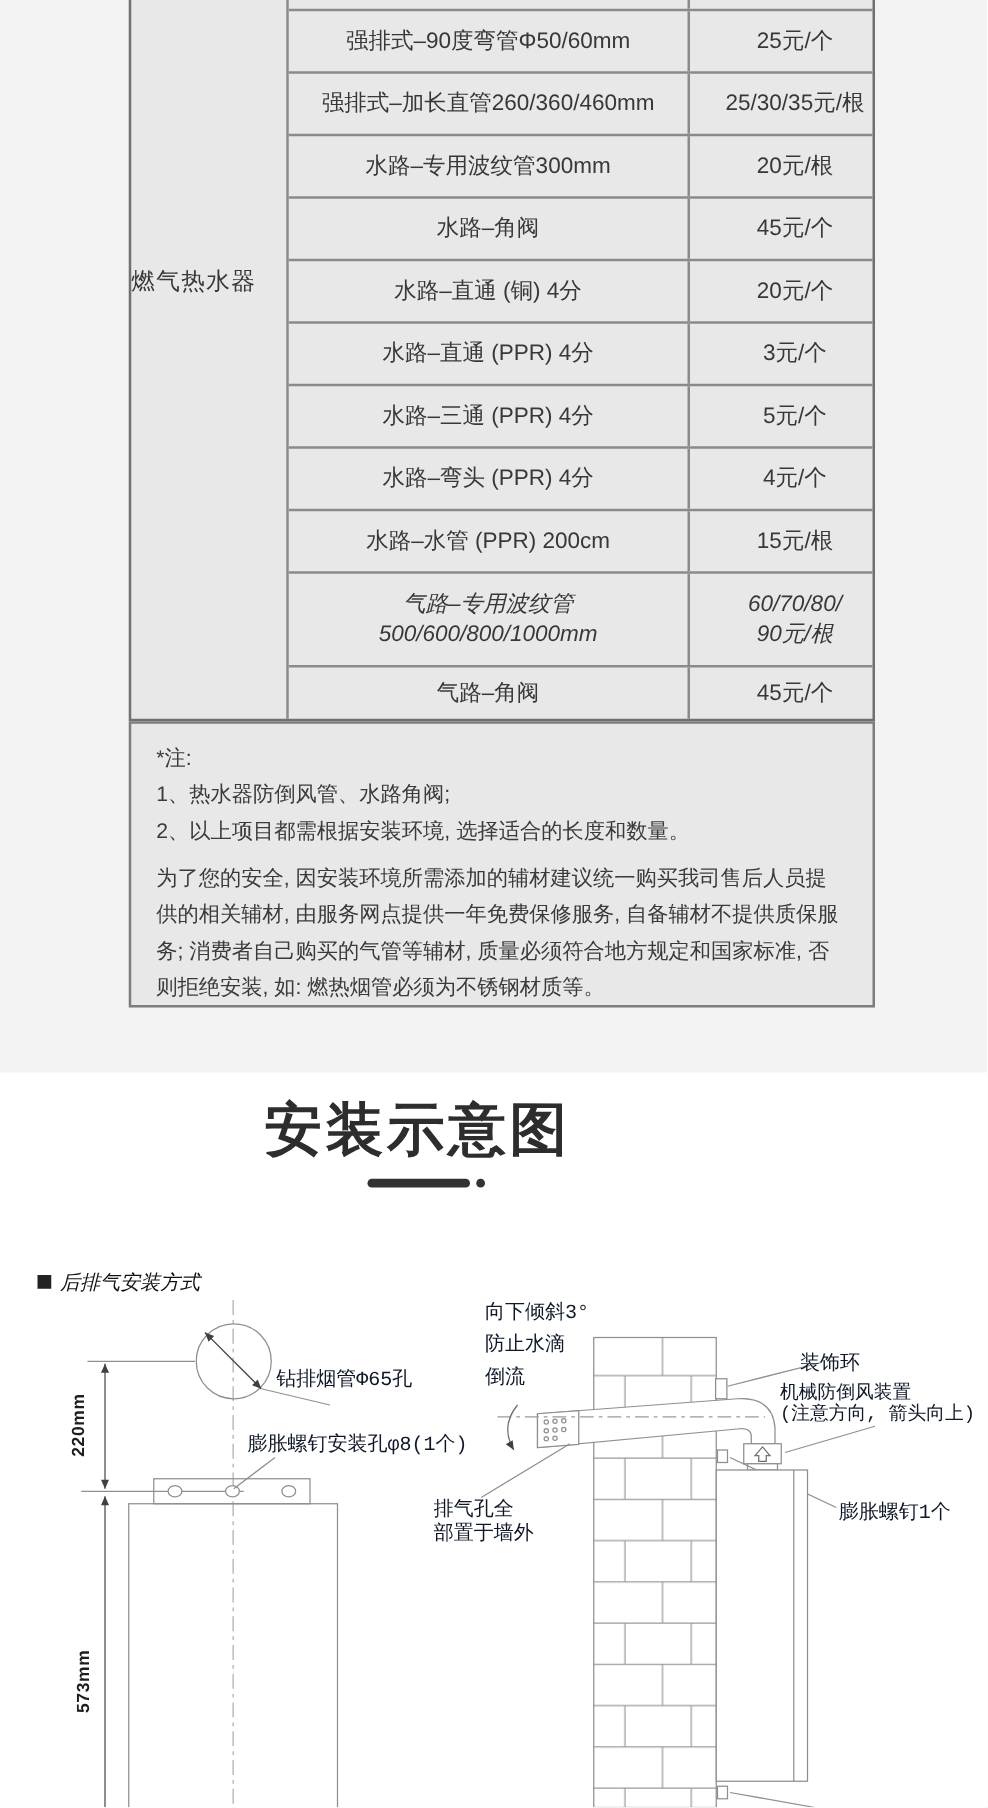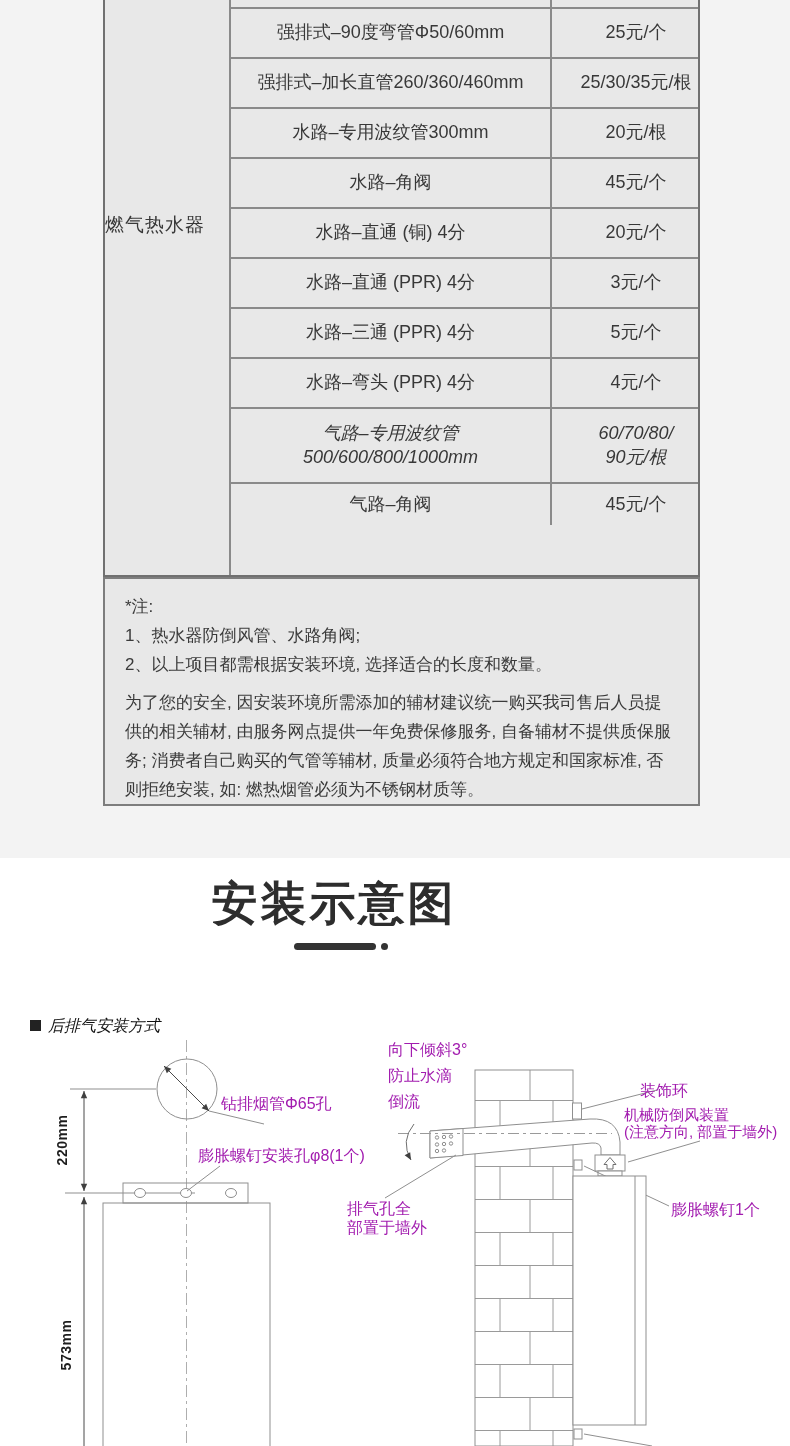--- a/index.html
+++ b/index.html
@@ -39,21 +39,21 @@
   .underline { display:flex; align-items:center; justify-content:center; gap:5px; margin-top:4px; padding-left:14px; }
   .underline .dash { width:82px; height:7px; border-radius:4px; background:#333333; display:inline-block; }
   .underline .dot  { width:7px; height:7px; border-radius:50%; background:#333333; display:inline-block; }
 
   
   .diagram-heading { position:absolute; left:30px; top:1016px; font-size:16px; color:#111111;font-style:italic; }
   .diagram-heading .bullet { display:inline-block; width:11px; height:11px; background:#222222;
                              margin-right:7px; }
   .diagram-svg { position:absolute; left:0; top:1000px; }
 
-  .dlabel { position:absolute; font-size:16px; color:#a21caf; white-space:pre-line; line-height:1.3; }
+  .dlabel { position:absolute; font-size:16px; color:#0f172a; white-space:pre-line; line-height:1.3;font-family:Liberation Mono, monospace; }
   .dlabel.small { font-size:15px; line-height:17px; }
   .dim-rot { position:absolute; width:56px; height:56px; display:flex; align-items:center;
              justify-content:center; transform:rotate(-90deg); font-size:14px; font-weight:600;
              color:#1d1d1d; letter-spacing:0.5px; white-space:nowrap; }
 </style>
 </head>
 <body>
 
 <div class="page">
 
@@ -92,20 +92,24 @@
           <div class="cell item">水路–直通 (PPR) 4分</div>
           <div class="cell price">3元/个</div>
         </div>
         <div class="trow">
           <div class="cell item">水路–三通 (PPR) 4分</div>
           <div class="cell price">5元/个</div>
         </div>
         <div class="trow">
           <div class="cell item">水路–弯头 (PPR) 4分</div>
           <div class="cell price">4元/个</div>
+        </div>
+        <div class="trow">
+          <div class="cell item">水路–水管 (PPR) 200cm</div>
+          <div class="cell price">15元/根</div>
         </div>
         <div class="trow tall">
           <div class="cell item">气路–专用波纹管
 500/600/800/1000mm</div>
           <div class="cell price">60/70/80/
 90元/根</div>
         </div>
         <div class="trow last">
           <div class="cell item">气路–角阀</div>
           <div class="cell price">45元/个</div>
@@ -194,18 +198,18 @@
 
   <div class="dlabel" style="left:221px; top:1094px;">钻排烟管Φ65孔</div>
   <div class="dim-rot" style="left:34px; top:1112px;">220mm</div>
   <div class="dlabel" style="left:198px; top:1146px;">膨胀螺钉安装孔φ8(1个)</div>
   <div class="dim-rot" style="left:38px; top:1317px;">573mm</div>
   <div class="dlabel" style="left:388px; top:1037px; line-height:26px;">向下倾斜3°
 防止水滴
 倒流</div>
   <div class="dlabel" style="left:640px; top:1081px;">装饰环</div>
   <div class="dlabel small" style="left:624px; top:1106px;">机械防倒风装置
-(注意方向, 部置于墙外)</div>
+(注意方向, 箭头向上)</div>
   <div class="dlabel" style="left:671px; top:1200px;">膨胀螺钉1个</div>
   <div class="dlabel" style="left:347px; top:1199px; line-height:19px;">排气孔全
 部置于墙外</div>
 
 </div>
 
 </body></html>

